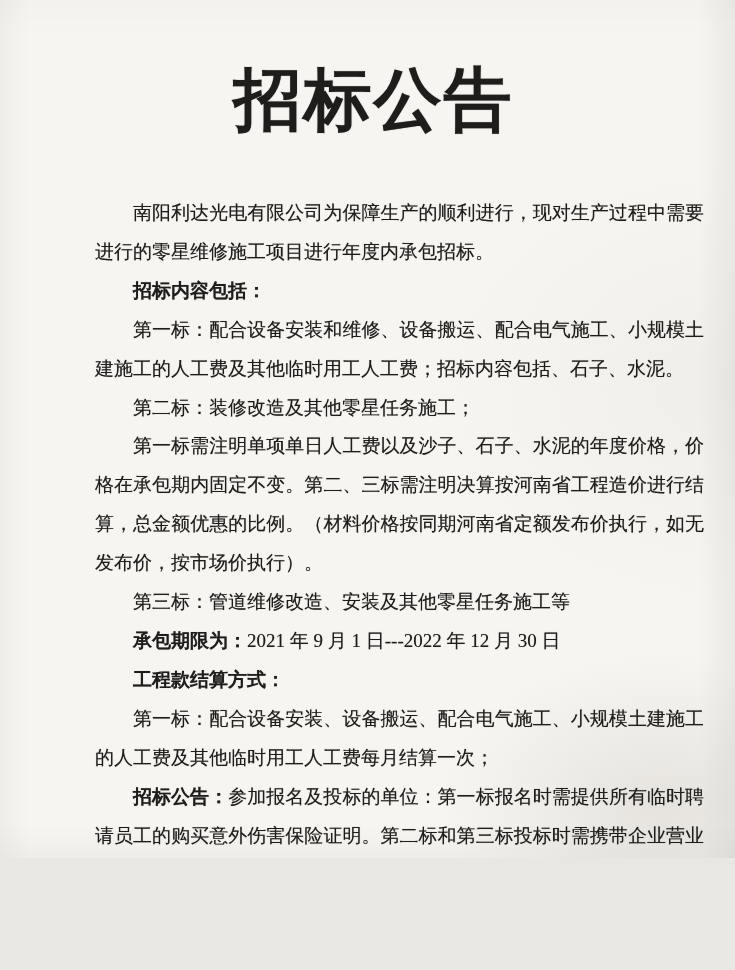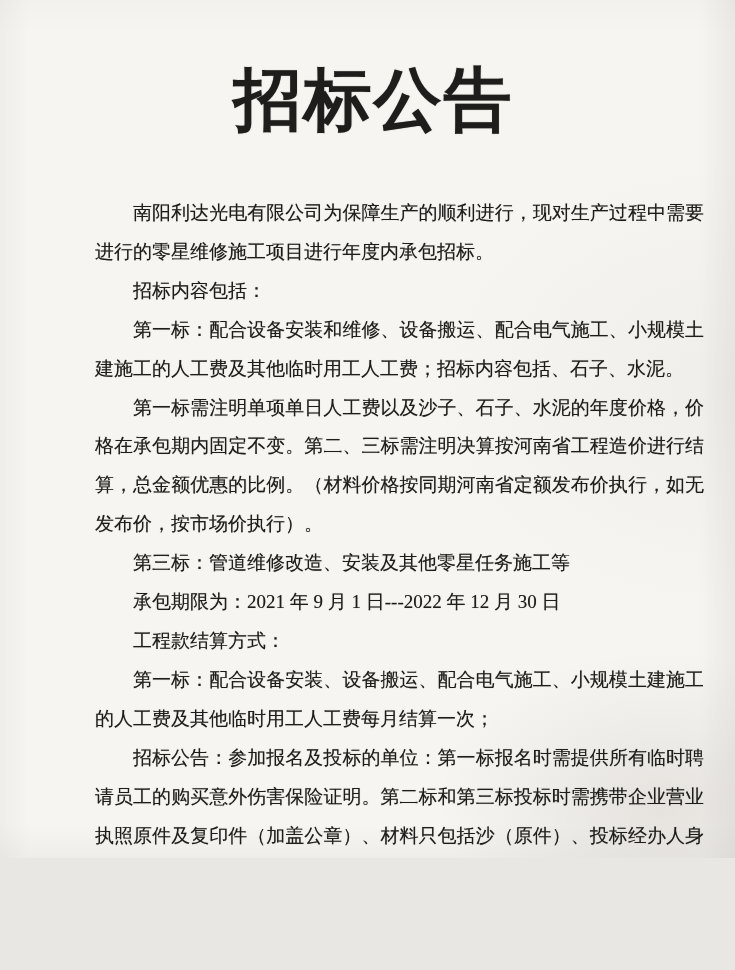--- a/index.html
+++ b/index.html
@@ -41,38 +41,39 @@
     line-height: 38.9px;
     text-align: justify;
     text-shadow: 0 0 0.7px rgba(31,29,27,0.5);
   }
   .doc-body p {
     margin: 0;
     padding: 0;
     text-indent: 2em;
   }
   .para-label {
-    font-weight: 400;
+    font-weight: 700;
   }
 </style>
 </head>
 <body>
 
 <div class="page">
 
   <h1 class="doc-title">招标公告</h1>
 
   <div class="doc-body">
 
     <p><span class="para-label"></span><span>南阳利达光电有限公司为保障生产的顺利进行，现对生产过程中需要进行的零星维修施工项目进行年度内承包招标。</span></p>
 
     <p><span class="para-label">招标内容包括：</span><span></span></p>
 
     <p><span class="para-label"></span><span>第一标：配合设备安装和维修、设备搬运、配合电气施工、小规模土建施工的人工费及其他临时用工人工费；招标内容包括、石子、水泥。</span></p>
 
+    <p><span class="para-label"></span><span>第二标：装修改造及其他零星任务施工；</span></p>
 
     <p><span class="para-label"></span><span>第一标需注明单项单日人工费以及沙子、石子、水泥的年度价格，价格在承包期内固定不变。第二、三标需注明决算按河南省工程造价进行结算，总金额优惠的比例。（材料价格按同期河南省定额发布价执行，如无发布价，按市场价执行）。</span></p>
 
     <p><span class="para-label"></span><span>第三标：管道维修改造、安装及其他零星任务施工等</span></p>
 
     <p><span class="para-label">承包期限为：</span><span>2021 年 9 月 1 日---2022 年 12 月 30 日</span></p>
 
     <p><span class="para-label">工程款结算方式：</span><span></span></p>
 
     <p><span class="para-label"></span><span>第一标：配合设备安装、设备搬运、配合电气施工、小规模土建施工的人工费及其他临时用工人工费每月结算一次；</span></p>

